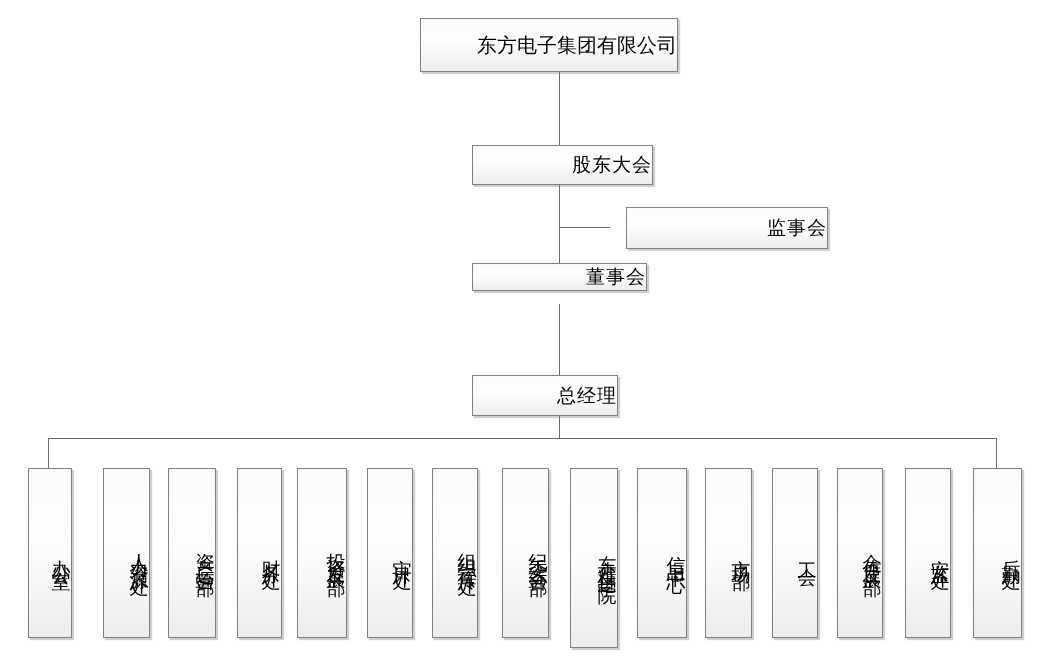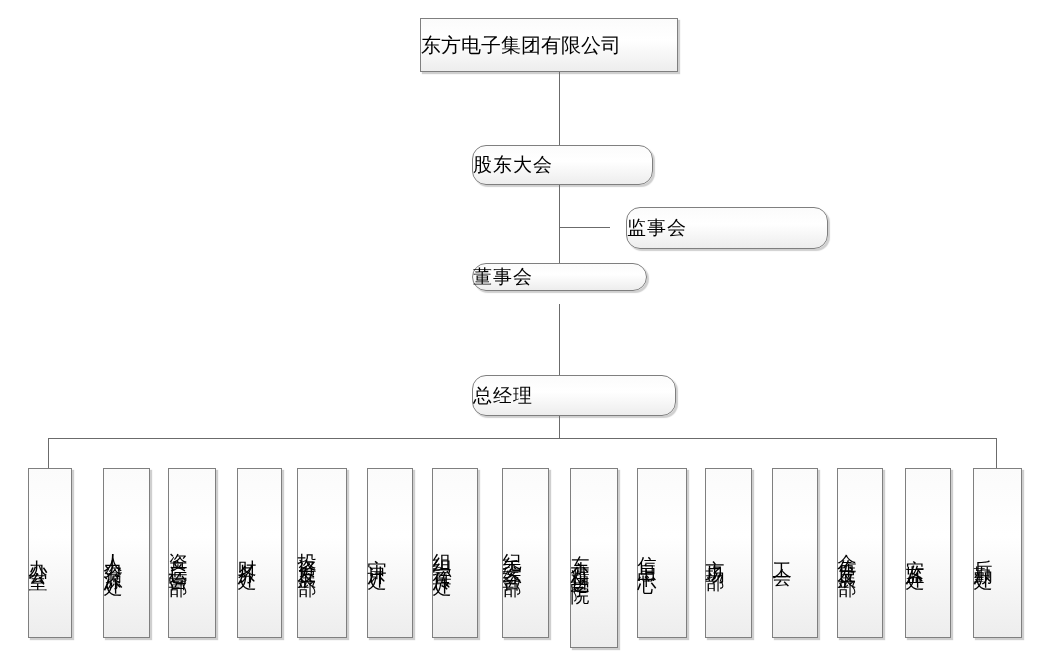--- a/index.html
+++ b/index.html
@@ -16,36 +16,35 @@
     overflow: hidden;
   }
   .node {
     position: absolute;
     box-sizing: border-box;
     border: 1px solid #7f7f7f;
     background: linear-gradient(180deg, #fbfbfb 0%, #ffffff 40%, #ededed 100%);
     box-shadow: 2px 2px 1px rgba(130,130,130,0.38);
     display: flex;
     align-items: center;
-    justify-content: flex-start;
+    justify-content: flex-end;
     color: #000000;
   }
   .node.h {
     font-size: 19px;
     letter-spacing: 1px;
-    border-radius: 14px;
   }
   .node-company {
     left: 420px; top: 18px; width: 258px; height: 54px;
     font-size: 20px;
   }
   .node-shareholders { left: 472px; top: 145px; width: 181px; height: 40px; }
   .node-supervisory  { left: 626px; top: 207px; width: 202px; height: 42px; }
   .node-board        { left: 472px; top: 263px; width: 175px; height: 28px; }
-  .node-gm           { left: 472px; top: 375px; width: 204px; height: 41px; }
+  .node-gm           { left: 472px; top: 375px; width: 146px; height: 41px; }
 
   .dept-box {
     top: 468px;
     height: 170px;
   }
   .dept-box .vtext {
     writing-mode: vertical-rl;
     text-orientation: upright;
     font-size: 19px;
     letter-spacing: 6px;

